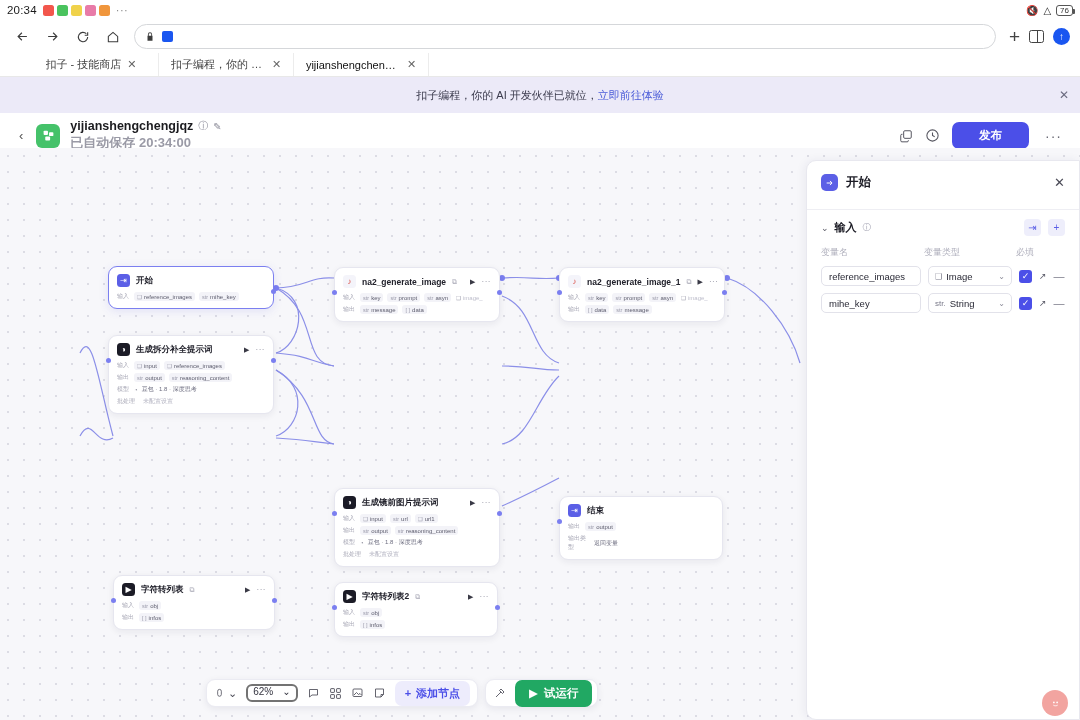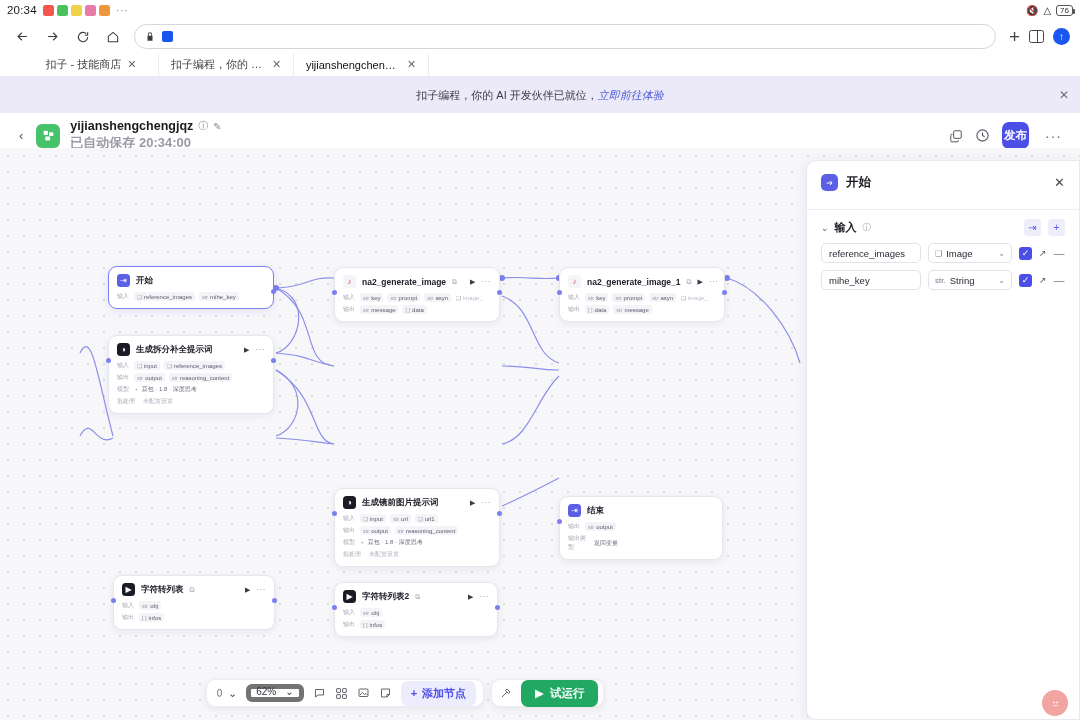--- a/index.html
+++ b/index.html
@@ -64,40 +64,40 @@
   }
   .tab.active { background:#fff; color:#111; }
   .tab-label { max-width:95px; overflow:hidden; white-space:nowrap; text-overflow:ellipsis; }
   .tab-close { font-size:11px; color:#666; }
 
   
   .promo {
     height:36px; background:#eceaf8; display:flex; align-items:center; justify-content:center;
     font-size:11px; color:#3b3b4d; position:relative;
   }
-  .promo a { color:#4a5bd8; text-decoration:none;font-style:italic; }
+  .promo a { color:#4a5bd8; text-decoration:none; }
   .promo-x { position:absolute; right:11px; font-size:12px; color:#6b6b80; cursor:pointer;}
 
   
   .wfheader { height:45px; background:#fff; display:flex; align-items:center; padding: 0 14px 0 16px; gap:10px;}
   .back-ic { color:#555; font-size:13px; cursor:pointer; padding:3px; }
   .wf-logo {
     width:24px;height:24px;border-radius:6px;background:#45c26a;
     display:flex;align-items:center;justify-content:center; flex:0 0 auto;
   }
   .wf-titles { display:flex; flex-direction:column; gap:1px; }
   .wf-title-row { display:flex; align-items:center; gap:5px; }
   .wf-title { font-size:12.5px; font-weight:700; color:#1b1b1f; }
   .wf-ic { font-size:10px; color:#8c8c99; }
   .wf-sub { font-size:13px; color:#9a9aa6;font-weight:bold; }
   .wfheader .right { margin-left:auto; display:flex; align-items:center; gap:12px; }
   .hdr-ic { color:#55555f; cursor:pointer; display:flex; }
   .publish-btn {
     background:#4b4fe8; color:#fff; font-size:11.5px; font-weight:700;
-    padding: 6px 2px; border-radius:7px; cursor:pointer; border:none;
+    padding: 6px 27px; border-radius:7px; cursor:pointer; border:none;
   }
   .more-btn { font-size:14px; color:#6a6a75; letter-spacing:1px; cursor:pointer; padding:2px 4px;}
 
   
   .canvas {
     position:absolute; left:0; top:148px; width:1080px; height:572px;
     background:#f7f7fa; overflow:hidden;
   }
   .canvas-dots {
     position:absolute; inset:0;
@@ -192,21 +192,21 @@
   .bottombar {
     position:absolute; left:206px; bottom:13px; display:flex; align-items:center; gap:7px;
   }
   .tb-group {
     background:#fff; border:1px solid #ebebf2; border-radius:9px;
     box-shadow:0 2px 7px rgba(30,30,60,.08); height:28px;
     display:flex; align-items:center; padding: 0 7px; gap:9px;
   }
   .tb-ic { color:#4a4a56; display:flex; align-items:center; cursor:pointer; font-size:11px;}
   .zoomsel {
-    border:5px solid #737373; border-radius:6px; height:18px; display:flex; align-items:flex-end;
+    border:2px solid #737373; border-radius:6px; height:18px; display:flex; align-items:flex-start;
     gap:9px; padding:0 5px; font-size:10px; color:#33333f; cursor:pointer;
   }
   .addnode {
     background:#edecfc; color:#4b4fe8; font-size:11px; font-weight:700;
     border-radius:7px; padding:5px 10px; display:flex; align-items:center; gap:5px; cursor:pointer;
   }
   .runbtn {
     background:#21a863; color:#fff; font-size:11.5px; font-weight:700; border-radius:7px;
     padding:6px 14px; display:flex; align-items:center; gap:6px; cursor:pointer;
   }
@@ -661,20 +661,25 @@
     <div class="sp-sect">
       <div class="sp-sect-row">
         <span class="caret">⌄</span>
         <span class="sp-sect-title">输入</span>
         <span class="info-ic">ⓘ</span>
         <span class="acts">
           <span class="sq-btn">⇥</span>
           <span class="sq-btn">+</span>
         </span>
       </div>
+      <div class="col-head">
+        <span class="c1">变量名</span>
+        <span class="c2">变量类型</span>
+        <span class="c3">必填</span>
+      </div>
       <div id="varrows">
           <div class="var-row">
             <input class="var-input" value="reference_images" style="">
             <div class="var-select">
               <span class="vs-ic">❑</span>
               <span>Image</span>
               <span class="vs-caret">⌄</span>
             </div>
             <span class="checkbox">✓</span>
             <span class="mini-ic">↗</span>

